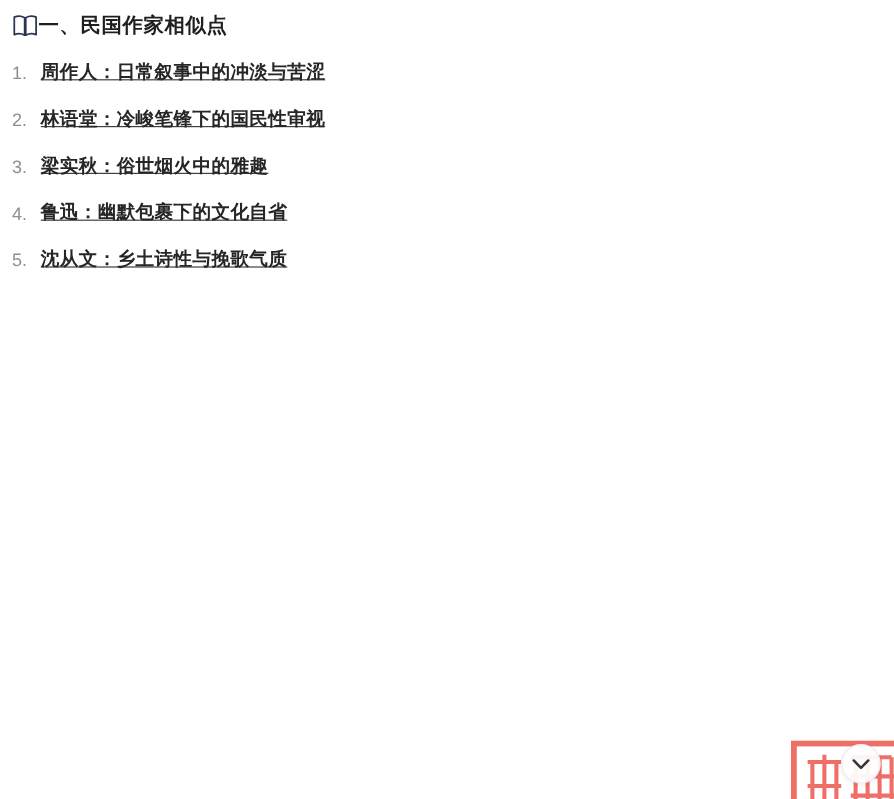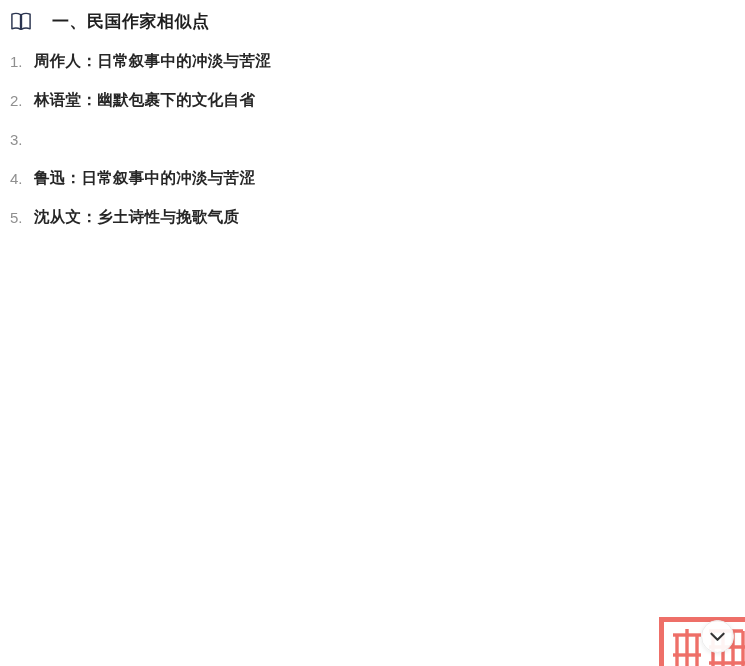--- a/index.html
+++ b/index.html
@@ -7,32 +7,32 @@
   body {
     font-family:"Liberation Sans","DejaVu Sans",sans-serif;
     background:#ffffff;
     color:#404040;
     position:relative;
     overflow:hidden;
   }
   .page { padding:8px 10px 0 10px; }
 
   
-  .doc-header { display:flex; align-items:center; gap:20px; margin:2px 0 14px 0; }
+  .doc-header { display:flex; align-items:center; gap:0; margin:2px 0 14px 0; }
   .doc-header .book-icon { width:22px; height:20px; flex:0 0 auto; display:flex; }
   .doc-title { font-size:17px; font-weight:bold; color:#1f1f1f; letter-spacing:0.5px; }
 
   
   .sim-list { }
   .sim-item { display:flex; margin-bottom:10px; }
   .item-number {
     flex:0 0 24px; width:24px; color:#8f8f8f; font-size:15px;
     line-height:28px; padding-top:1px;
   }
-  .item-content { flex:1; min-width:0; }
+  .item-content { flex:1; min-width:0;text-decoration:underline; }
   .item-heading {
     font-size:15.5px; font-weight:bold; color:#262626;
     line-height:28px; letter-spacing:0.3px;
   }
   .item-body {
     font-size:15px; color:#4a4a4a; line-height:33px;
     letter-spacing:0.2px; text-align:justify;
   }
   .cite {
     display:inline-flex; align-items:center; justify-content:center;
@@ -82,34 +82,35 @@
   <div class="sim-item">
     <span class="item-number">1.</span>
     <div class="item-content">
       <div class="item-heading">周作人：日常叙事中的冲淡与苦涩</div>
     </div>
   </div>
 
   <div class="sim-item">
     <span class="item-number">2.</span>
     <div class="item-content">
-      <div class="item-heading">林语堂：幽默包裹下的文化自省</div>
+      <div class="item-heading">林语堂：冷峻笔锋下的国民性审视</div>
     </div>
   </div>
 
   <div class="sim-item">
     <span class="item-number">3.</span>
     <div class="item-content">
+      <div class="item-heading">梁实秋：俗世烟火中的雅趣</div>
     </div>
   </div>
 
   <div class="sim-item">
     <span class="item-number">4.</span>
     <div class="item-content">
-      <div class="item-heading">鲁迅：日常叙事中的冲淡与苦涩</div>
+      <div class="item-heading">鲁迅：幽默包裹下的文化自省</div>
     </div>
   </div>
 
   <div class="sim-item">
     <span class="item-number">5.</span>
     <div class="item-content">
       <div class="item-heading">沈从文：乡土诗性与挽歌气质</div>
 
     </div>
   </div>

